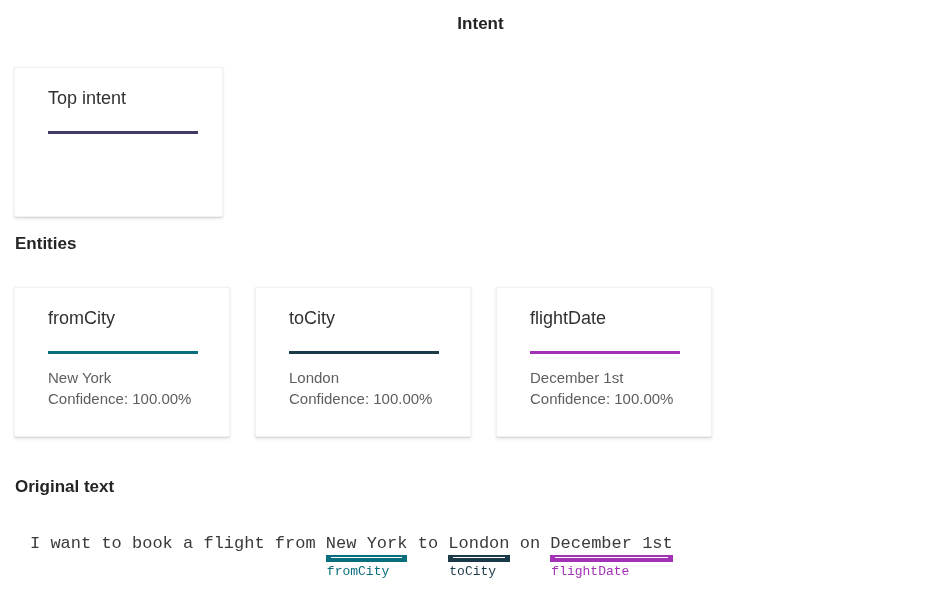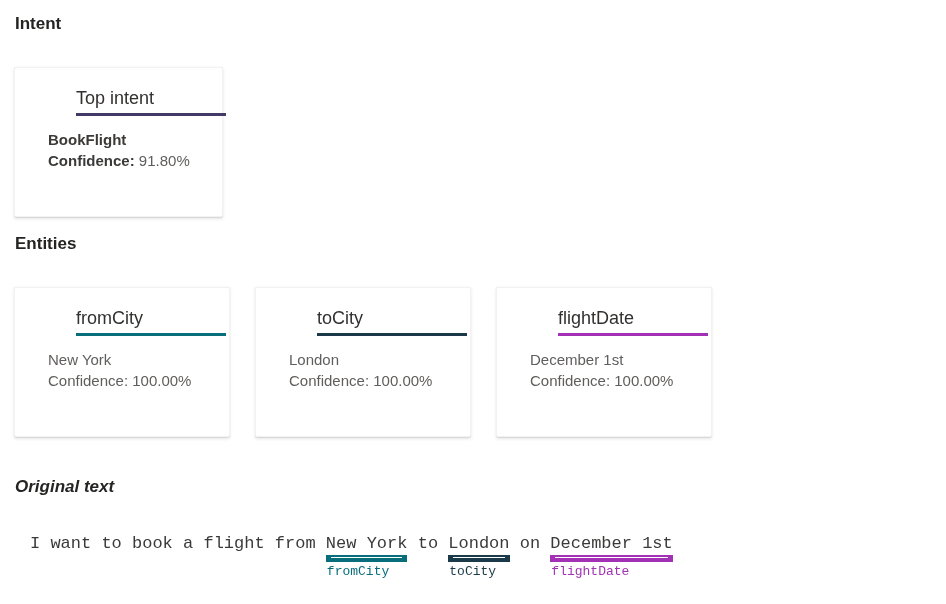--- a/index.html
+++ b/index.html
@@ -14,23 +14,23 @@
   }
   .page { padding: 14px 0 0 15px; }
 
   .section-title {
     margin: 0;
     font-size: 17px;
     line-height: 19px;
     font-weight: 600;
     color: #252423;
   }
-  #intent-heading { margin-bottom: 34px; }
+  #intent-heading { margin-bottom: 34px; text-align: center; }
   #entities-heading { margin-top: 17px; }
-  #original-text-heading { margin-top: 40px; font-style: italic; }
+  #original-text-heading { margin-top: 40px; }
 
   .card {
     position: relative;
     width: 216px;
     height: 150px;
     background: #ffffff;
     border: 1px solid #f3f2f1;
     border-radius: 2px;
     box-shadow: 0 1.6px 3.6px rgba(0,0,0,0.10), 0 0.3px 0.9px rgba(0,0,0,0.08);
     padding: 20px 14px 0 33px;
@@ -39,23 +39,22 @@
 
   .cards-row {
     display: flex;
     gap: 25px;
     margin-top: 34px;
     margin-left: -1px;
   }
 
   .card-title-underline {
     width: 150px;
-    padding-bottom: 5px;
+    padding-bottom: 23px;
     border-bottom: 3px solid var(--accent, #444);
-    margin-left: 28px;
   }
   .card-title {
     font-size: 18px;
     line-height: 20px;
     font-weight: 400;
     color: #323130;
   }
   .card-body {
     margin-top: 13px;
     font-size: 15px;
@@ -116,27 +115,20 @@
 <body>
 
 <div class="page">
 
   <h2 class="section-title" id="intent-heading">Intent</h2>
 
   <div class="card" id="intent-card" style="--accent: #433a67;">
     <div class="card-title-underline">
       <span class="card-title">Top intent</span>
     </div>
-    <div class="card-body">
-      <div class="strong">BookFlight</div>
-      <div>
-        <span class="strong">Confidence:</span>
-        <span class="muted">91.80%</span>
-      </div>
-    </div>
   </div>
 
   <h2 class="section-title" id="entities-heading">Entities</h2>
 
   <div class="cards-row">
       <div class="card entity-card" style="--accent: #086e7c;">
       <div class="card-title-underline">
         <span class="card-title">fromCity</span>
       </div>
       <div class="card-body">

